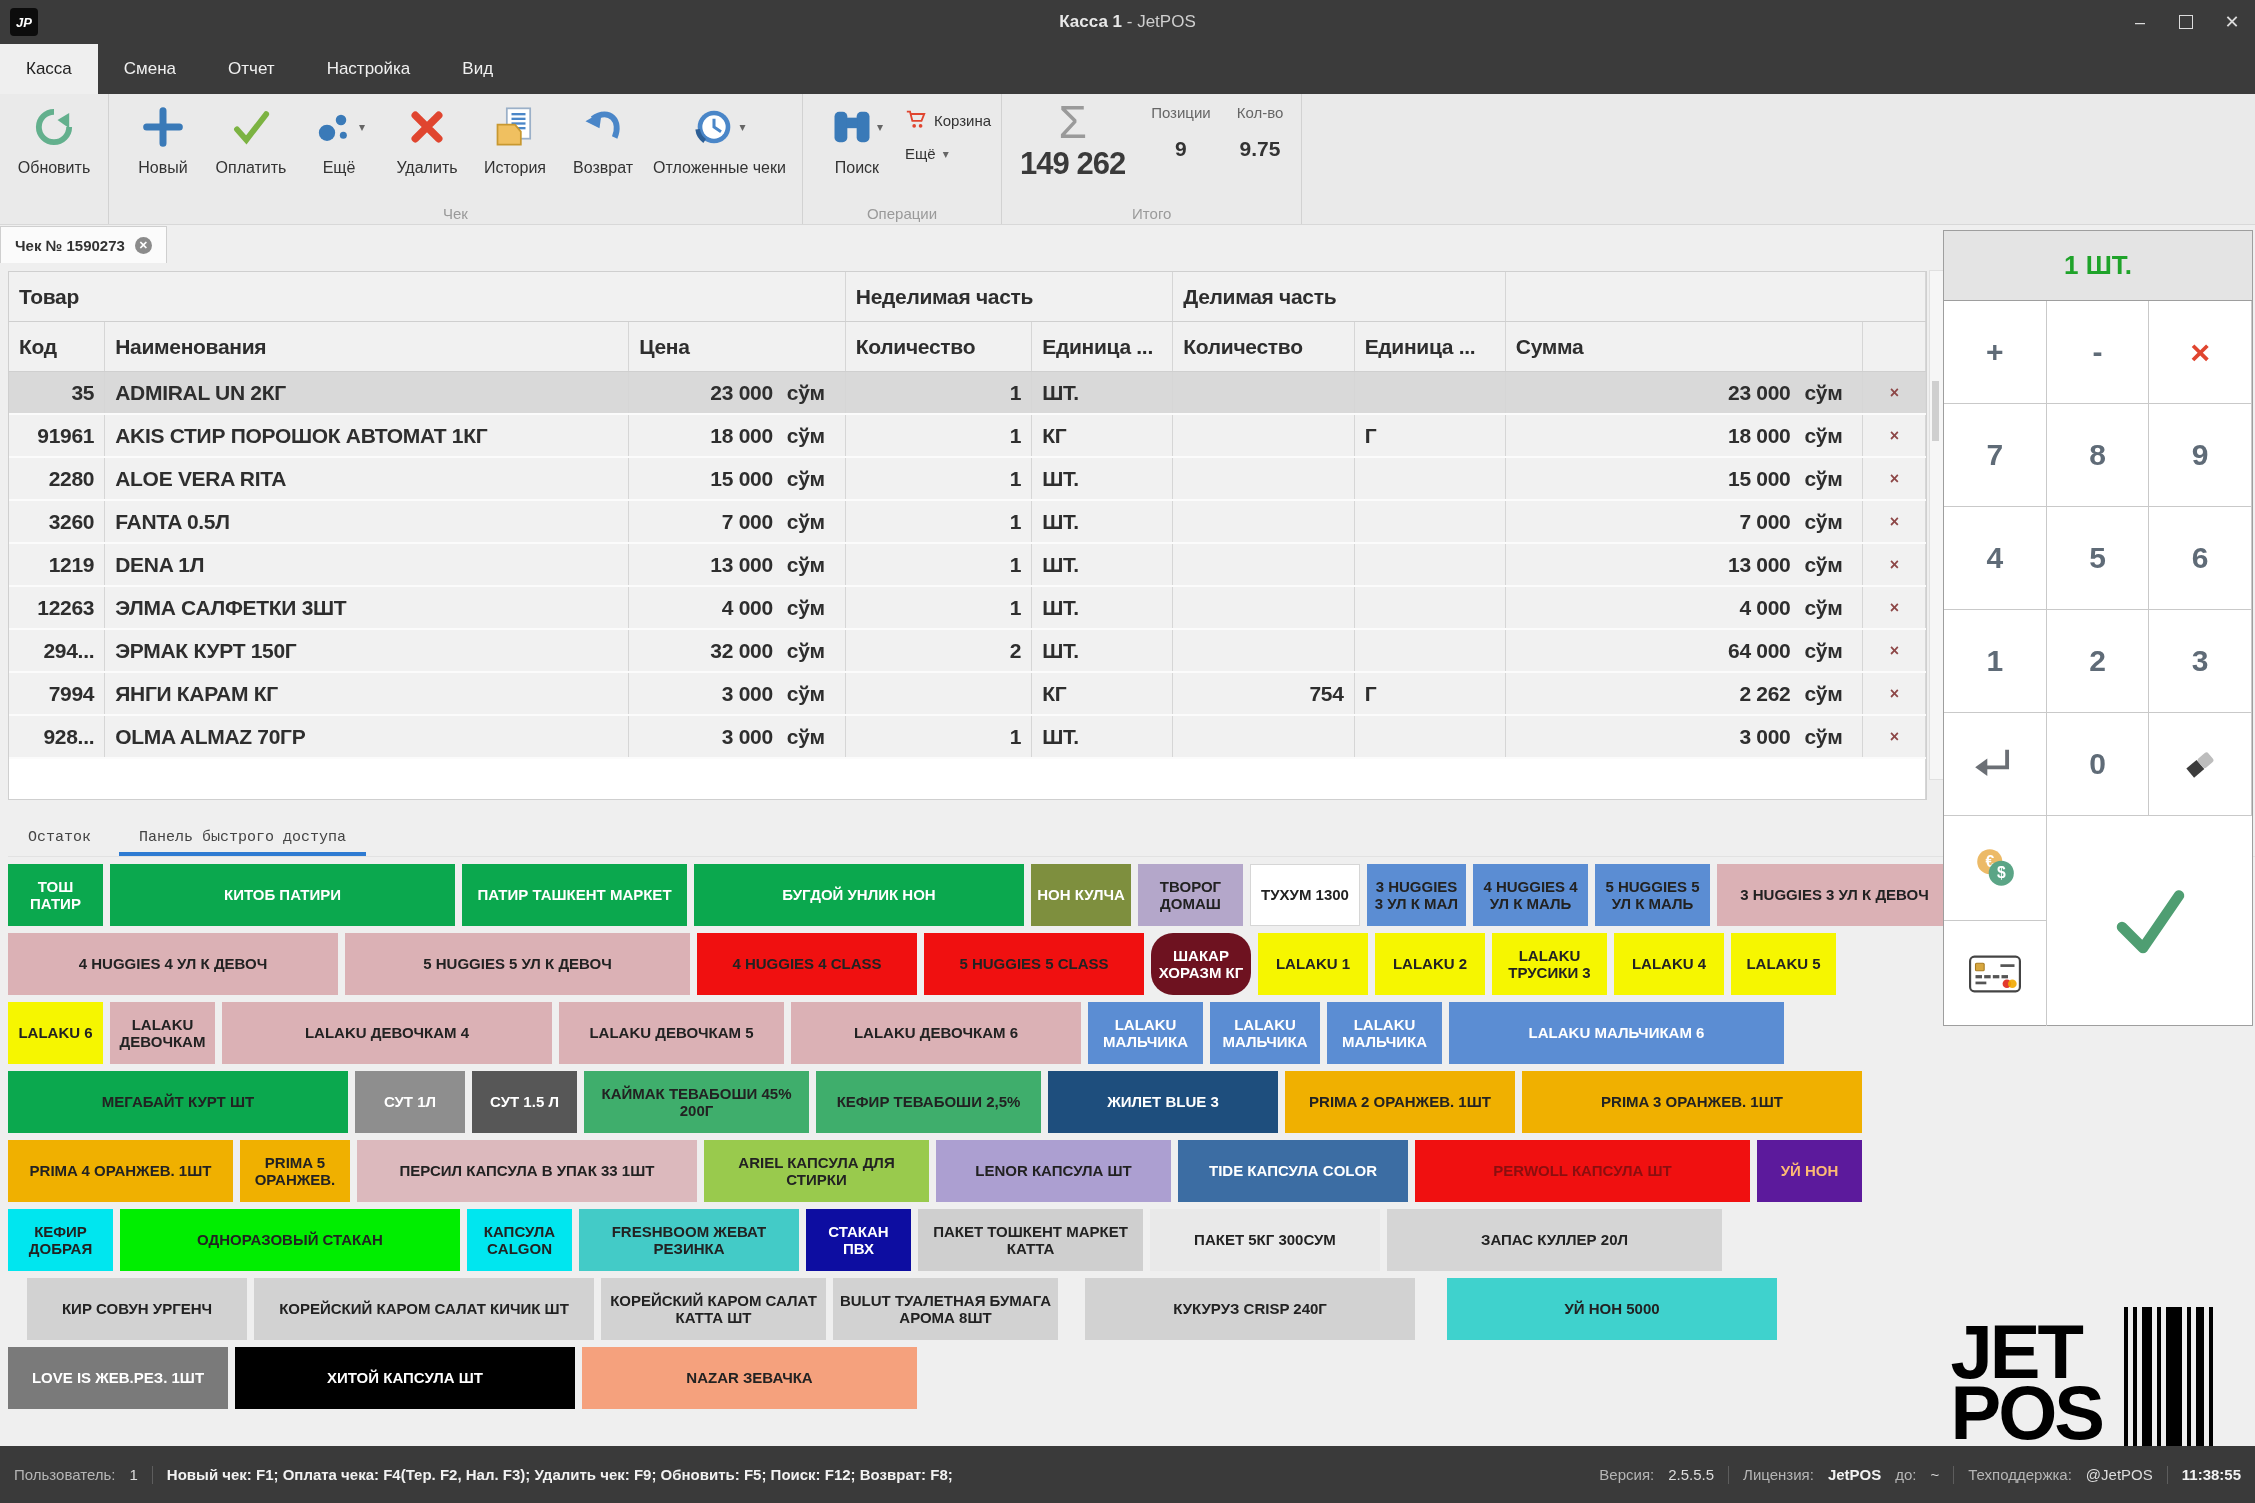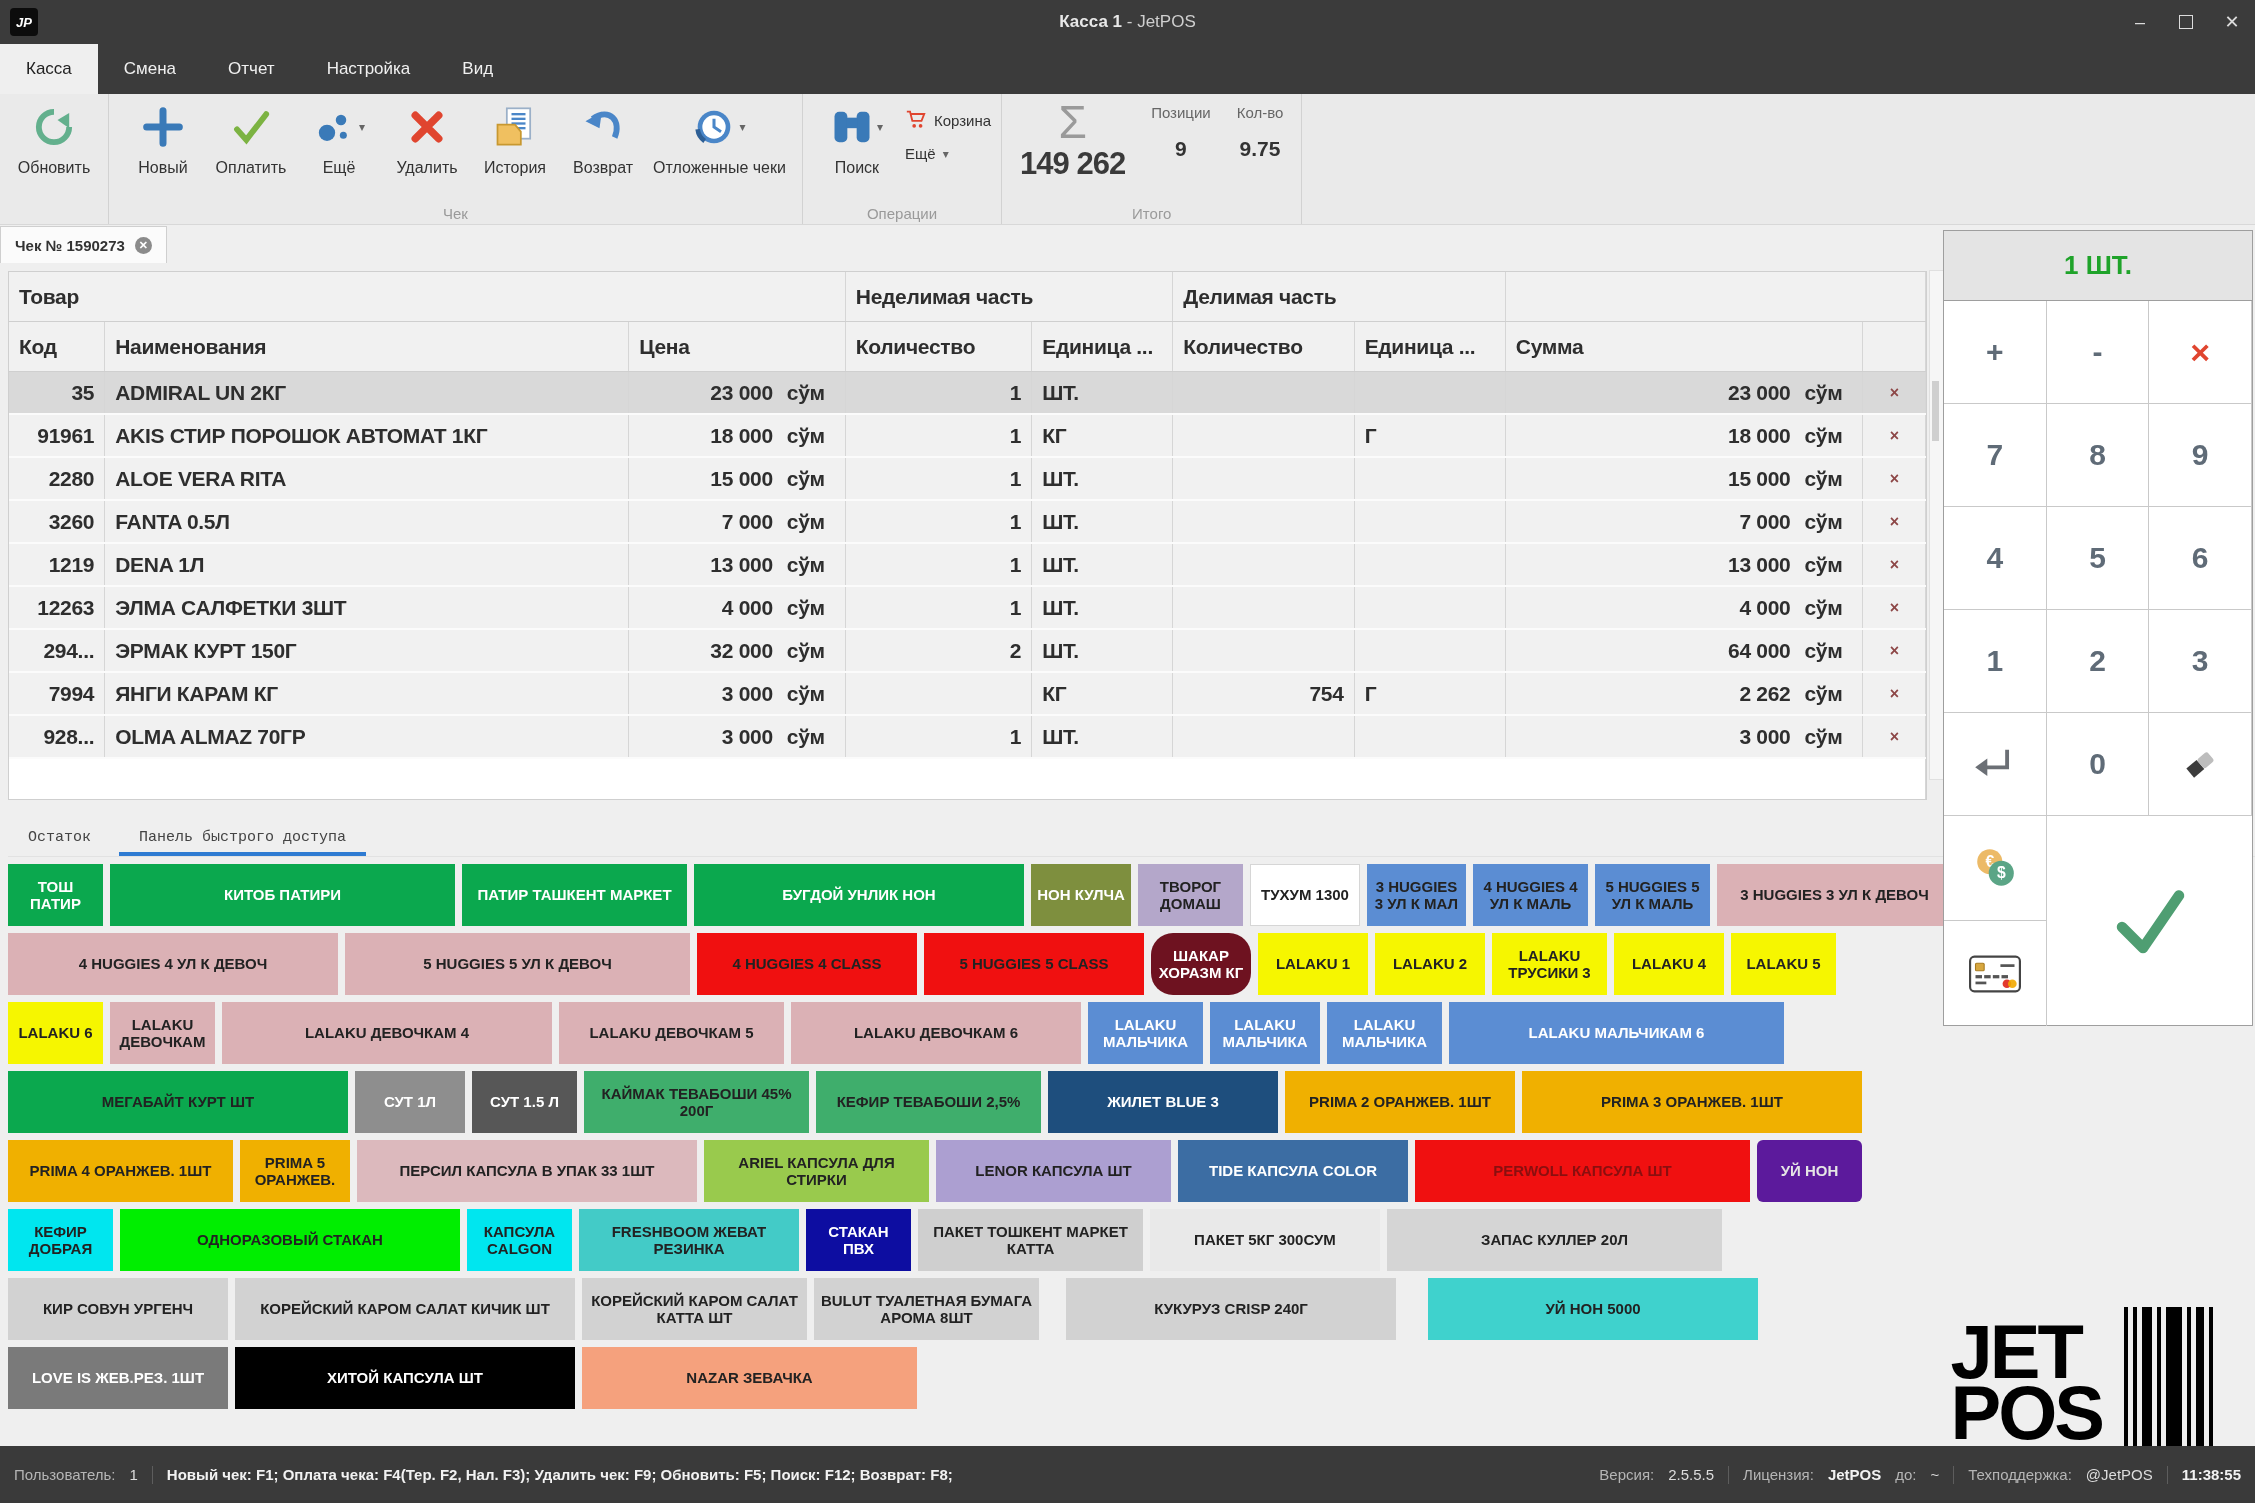--- a/index.html
+++ b/index.html
@@ -520,34 +520,34 @@
         <div class="qbtn" style="background: rgb(240, 176, 0); color: rgb(34, 34, 34); width: 340px;">PRIMA 3 ОРАНЖЕВ. 1ШТ</div>
       </div>
       <div class="qrow">
         <div class="qbtn" style="background: rgb(240, 176, 0); color: rgb(34, 34, 34); width: 225px;">PRIMA 4 ОРАНЖЕВ. 1ШТ</div>
         <div class="qbtn" style="background: rgb(240, 176, 0); color: rgb(34, 34, 34); width: 110px;">PRIMA 5 ОРАНЖЕВ.</div>
         <div class="qbtn" style="background: rgb(220, 185, 189); color: rgb(34, 34, 34); width: 340px;">ПЕРСИЛ КАПСУЛА В УПАК 33  1ШТ</div>
         <div class="qbtn" style="background: rgb(153, 202, 77); color: rgb(34, 34, 34); width: 225px;">ARIEL КАПСУЛА ДЛЯ СТИРКИ</div>
         <div class="qbtn" style="background: rgb(172, 159, 209); color: rgb(34, 34, 34); width: 235px;">LENOR КАПСУЛА  ШТ</div>
         <div class="qbtn" style="background: rgb(60, 109, 163); color: rgb(255, 255, 255); width: 230px;">TIDE КАПСУЛА COLOR</div>
         <div class="qbtn" style="background: rgb(240, 16, 16); color: rgb(138, 15, 15); width: 335px;">PERWOLL КАПСУЛА ШТ</div>
-        <div class="qbtn" style="background: rgb(92, 26, 156); color: #e5e5e5; width: 105px; border-radius: 6px;">УЙ НОН</div>
+        <div class="qbtn" style="background: rgb(92, 26, 156); color: #fdba74; width: 105px;">УЙ НОН</div>
       </div>
       <div class="qrow">
         <div class="qbtn" style="background: rgb(0, 230, 239); color: rgb(34, 34, 34); width: 105px;">КЕФИР ДОБРАЯ</div>
         <div class="qbtn" style="background: rgb(0, 238, 0); color: rgb(34, 34, 34); width: 340px;">ОДНОРАЗОВЫЙ СТАКАН</div>
         <div class="qbtn" style="background: rgb(0, 230, 239); color: rgb(34, 34, 34); width: 105px;">КАПСУЛА CALGON</div>
         <div class="qbtn" style="background: rgb(67, 203, 199); color: rgb(34, 34, 34); width: 220px;">FRESHBOOM ЖЕВАТ РЕЗИНКА</div>
         <div class="qbtn" style="background: rgb(13, 13, 161); color: rgb(255, 255, 255); width: 105px;">СТАКАН ПВХ</div>
         <div class="qbtn" style="background: rgb(207, 207, 207); color: rgb(34, 34, 34); width: 225px;">ПАКЕТ ТОШКЕНТ МАРКЕТ КАТТА</div>
         <div class="qbtn" style="background: rgb(233, 233, 233); color: rgb(34, 34, 34); width: 230px;">ПАКЕТ 5КГ 300СУМ</div>
         <div class="qbtn" style="background: rgb(213, 213, 213); color: rgb(34, 34, 34); width: 335px;">ЗАПАС КУЛЛЕР 20Л</div>
       </div>
       <div class="qrow">
-        <div class="qbtn" style="background: rgb(210, 210, 210); color: rgb(34, 34, 34); width: 220px;">КИР СОВУН УРГЕНЧ</div>
+        <div class="qbtn" style="background: rgb(210, 210, 210); color: rgb(34, 34, 34); width: 220px; margin-left: 19px;">КИР СОВУН УРГЕНЧ</div>
         <div class="qbtn" style="background: rgb(210, 210, 210); color: rgb(34, 34, 34); width: 340px;">КОРЕЙСКИЙ КАРОМ САЛАТ КИЧИК ШТ</div>
         <div class="qbtn" style="background: rgb(210, 210, 210); color: rgb(34, 34, 34); width: 225px;">КОРЕЙСКИЙ КАРОМ САЛАТ КАТТА ШТ</div>
         <div class="qbtn" style="background: rgb(210, 210, 210); color: rgb(34, 34, 34); width: 225px;">BULUT ТУАЛЕТНАЯ БУМАГА АРОМА 8ШТ</div>
         <div class="qbtn" style="background: rgb(210, 210, 210); color: rgb(34, 34, 34); width: 330px; margin-left: 20px;">КУКУРУЗ CRISP 240Г</div>
         <div class="qbtn" style="background: rgb(63, 210, 205); color: rgb(34, 34, 34); width: 330px; margin-left: 25px;">УЙ НОН 5000</div>
       </div>
       <div class="qrow">
         <div class="qbtn" style="background: rgb(122, 122, 122); color: rgb(255, 255, 255); width: 220px;">LOVE IS ЖЕВ.РЕЗ.  1ШТ</div>
         <div class="qbtn" style="background: rgb(0, 0, 0); color: rgb(255, 255, 255); width: 340px;">ХИТОЙ КАПСУЛА ШТ</div>
         <div class="qbtn" style="background: rgb(245, 161, 125); color: rgb(34, 34, 34); width: 335px;">NAZAR ЗЕВАЧКА</div>

